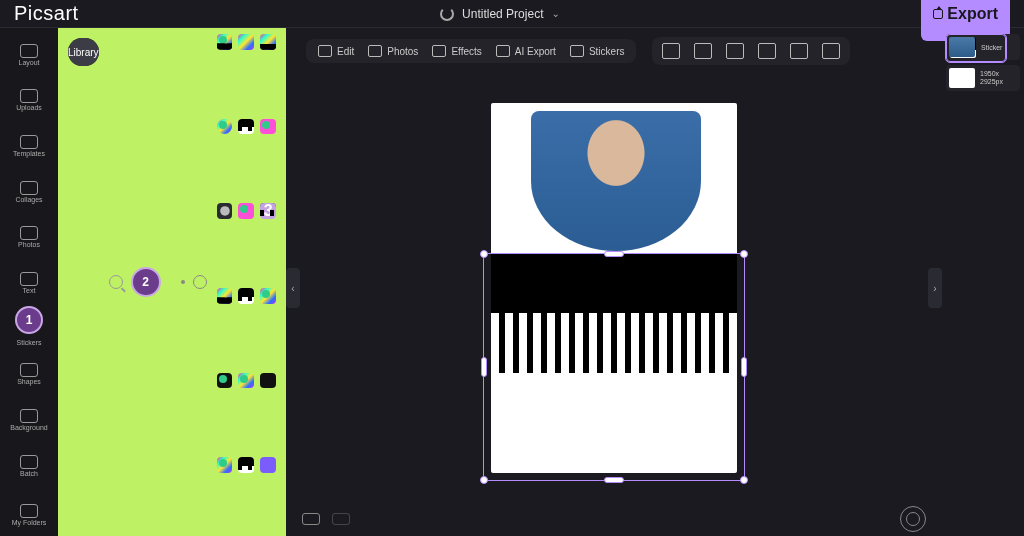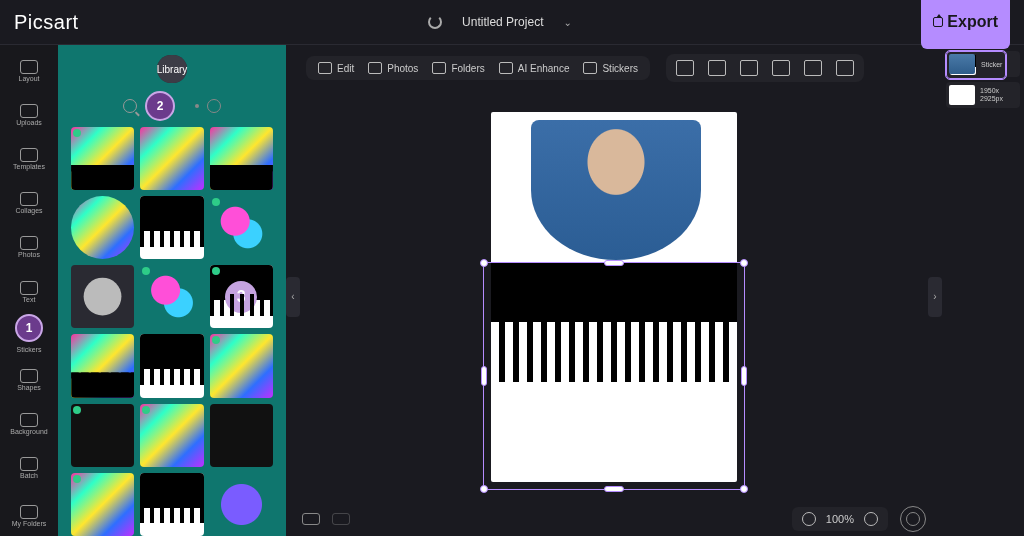--- a/index.html
+++ b/index.html
@@ -1,35 +1,35 @@
 <!DOCTYPE html>
 <html><head>
 <meta charset="utf-8">
 <style>
   * { box-sizing: border-box; margin: 0; padding: 0; font-family: -apple-system, Arial, sans-serif; }
   body { background: #1a1a20; color: #ccc; width: 1024px; height: 536px; overflow: hidden; display: flex; flex-direction: column; }
-  .topbar { height: 45px; display: flex; align-items: center; padding: 0 14px; border-bottom: 1px solid #2a2a32; text-align: right; }
+  .topbar { height: 28px; display: flex; align-items: center; padding: 0 14px; border-bottom: 1px solid #2a2a32; text-align: right; }
   .logo { color: #fff; font-size: 20px; font-weight: 600; letter-spacing: .5px; }
   .logo span { font-weight: 300; }
-  .topbar-center { flex: 1; display: flex; justify-content: center; align-items: center; gap: 20px; }
+  .topbar-center { flex: 1; display: flex; justify-content: center; align-items: center; gap: 8px; }
   .refresh { width:14px; height:14px; border:2px solid #aaa; border-radius:50%; border-top-color:transparent; }
   .proj-name { color:#ddd; font-size:12px; }
   .chev { font-size:10px; color:#aaa; }
   .export-btn { background:#b58cff; color:#18181c; border-radius:6px; padding:18px 12px; font-size:16px; font-weight:600; cursor:pointer; display:flex; gap:4px; align-items:center;}
   .export-icon{width:10px;height:10px;border:1.5px solid #18181c;border-radius:2px;position:relative;}
   .export-icon::after{content:"";position:absolute;left:2px;top:-4px;width:0;height:0;border-left:3px solid transparent;border-right:3px solid transparent;border-bottom:4px solid #18181c;}
   .main { flex:1; display:flex; overflow:hidden; }
   .rail { width:58px; background:#18181c; display:flex; flex-direction:column; align-items:center; padding-top:6px; gap:4px;}
   .rail-item { width:50px; height:42px; display:flex; flex-direction:column; align-items:center; justify-content:center; gap:1px; cursor:pointer; border-radius:6px; position:relative;}
   .rail-item.active { background:transparent; }
   .rail-ic { width:18px; height:14px; border:1.5px solid #999; border-radius:3px; }
   .rail-lbl { font-size:7px; color:#aaa; }
   .rail-gap { flex:1; }
   .marker { position:absolute; width:28px; height:28px; border-radius:50%; background:#6b3b8c; color:#fff; display:flex; align-items:center; justify-content:center; font-size:12px; font-weight:600; border:2px solid #c9a6e6; }
-  .panel { width:228px; background:#0f766e; display:flex; flex-direction:column; padding:6px 6px 0 6px;align-items:center;}
+  .panel { width:228px; background:#bef264; display:flex; flex-direction:row; padding:6px 6px 0 6px;}
   .panel-tabs { display:flex; background:#2b2b33; border-radius:18px; height:28px; margin:4px 4px 8px;}
   .ptab { flex:1; display:flex; align-items:center; justify-content:center; font-size:10px; color:#bbb; cursor:pointer; }
   .ptab.active { background:#3c3c46; border-radius:18px; color:#fff; }
   .search-row{display:flex;align-items:center;gap:8px; padding:0 6px 6px;}
   .search-ic{width:14px;height:14px;border:1.5px solid #999;border-radius:50%;position:relative;}
   .search-ic::after{content:"";position:absolute;width:5px;height:1.5px;background:#999;right:-4px;bottom:-2px;transform:rotate(45deg);}
   .dots{display:flex;gap:3px;margin-left:auto;}
   .dots span{width:4px;height:4px;background:#888;border-radius:50%;margin-left:12px;}
   .gear-sm{width:14px;height:14px;border:1.5px solid #888;border-radius:50%;}
   .grid { flex:1; overflow:hidden; display:grid; grid-template-columns:repeat(3,1fr); gap:6px; padding:0 4px; }
@@ -210,25 +210,25 @@
         <div class="tbtn">
             <span class="tic"></span>
             <span>Edit</span>
           </div>
         <div class="tbtn">
             <span class="tic"></span>
             <span>Photos</span>
           </div>
         <div class="tbtn">
             <span class="tic"></span>
-            <span>Folders</span>
-          </div>
-        <div class="tbtn">
-            <span class="tic"></span>
-            <span>AI Enhance</span>
+            <span>Effects</span>
+          </div>
+        <div class="tbtn">
+            <span class="tic"></span>
+            <span>AI Export</span>
           </div>
         <div class="tbtn">
             <span class="tic"></span>
             <span>Stickers</span>
           </div>
       </div>
       <div class="icon-row">
         <div class="icon-btn"></div>
         <div class="icon-btn"></div>
         <div class="icon-btn"></div>
@@ -252,25 +252,20 @@
           <div class="h ml"></div>
           <div class="h mr"></div>
         </div>
       </div>
       <div class="collapse right">›</div>
     </div>
     <div class="bottombar">
       <div class="undo"></div>
       <div class="undo" style="opacity:.4"></div>
       <div class="bb-gap"></div>
-      <div class="zoom">
-        <span class="zic"></span>
-        <span>100%</span>
-        <span class="zic"></span>
-      </div>
       <div class="gear">
           <span class="gear-sm"></span>
         </div>
     </div>
   </div>
 
   <div class="layers">
     <div class="layer sel">
         <div class="lth stk"></div>
         <div class="lbl">Sticker</div>

